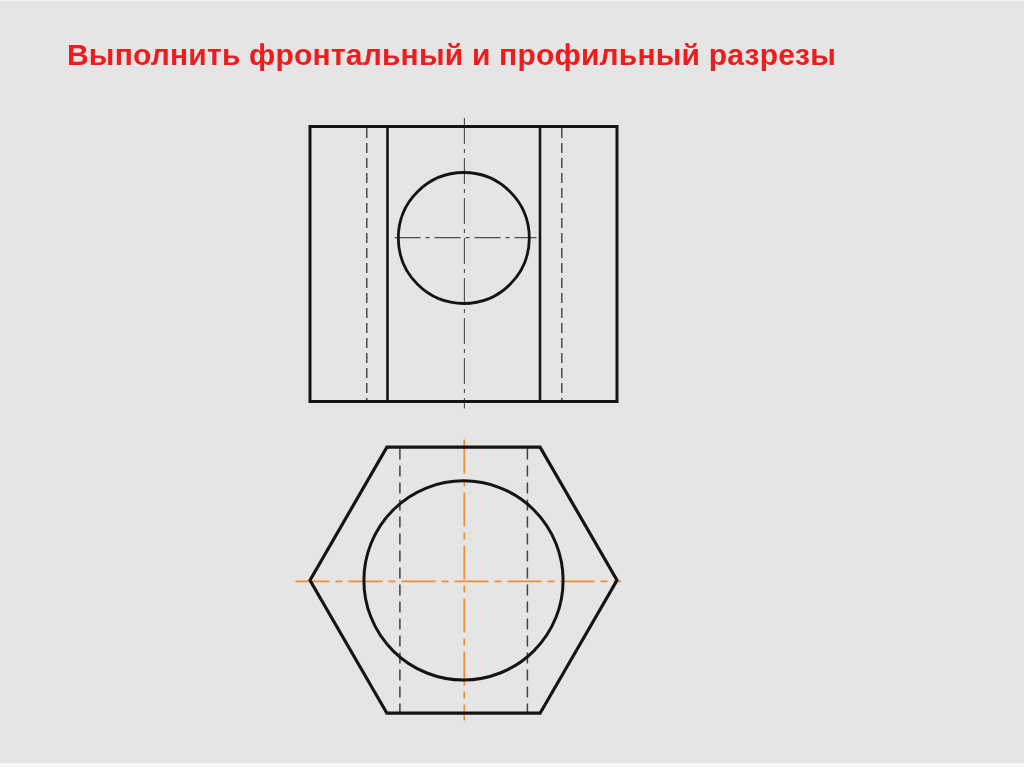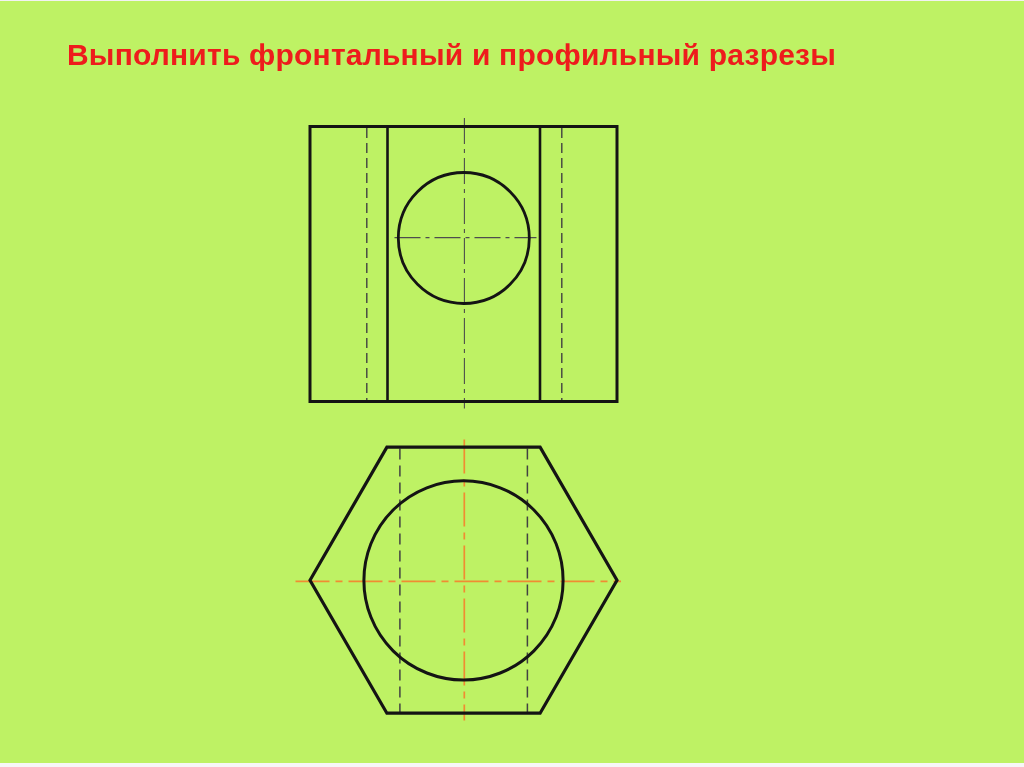--- a/index.html
+++ b/index.html
@@ -5,21 +5,21 @@
   html, body {
     margin: 0;
     padding: 0;
     background: #ffffff;
     font-family: "Liberation Sans", sans-serif;
   }
   .slide {
     position: relative;
     width: 1024px;
     height: 767px;
-    background: #bef264;
+    background: #e5e5e5;
     overflow: hidden;
     border-top: 1px solid #f2f2f2;
   }
   .slide-title {
     position: absolute;
     left: 67px;
     top: 36px;
     margin: 0;
     font-size: 30px;
     line-height: 1.2;

